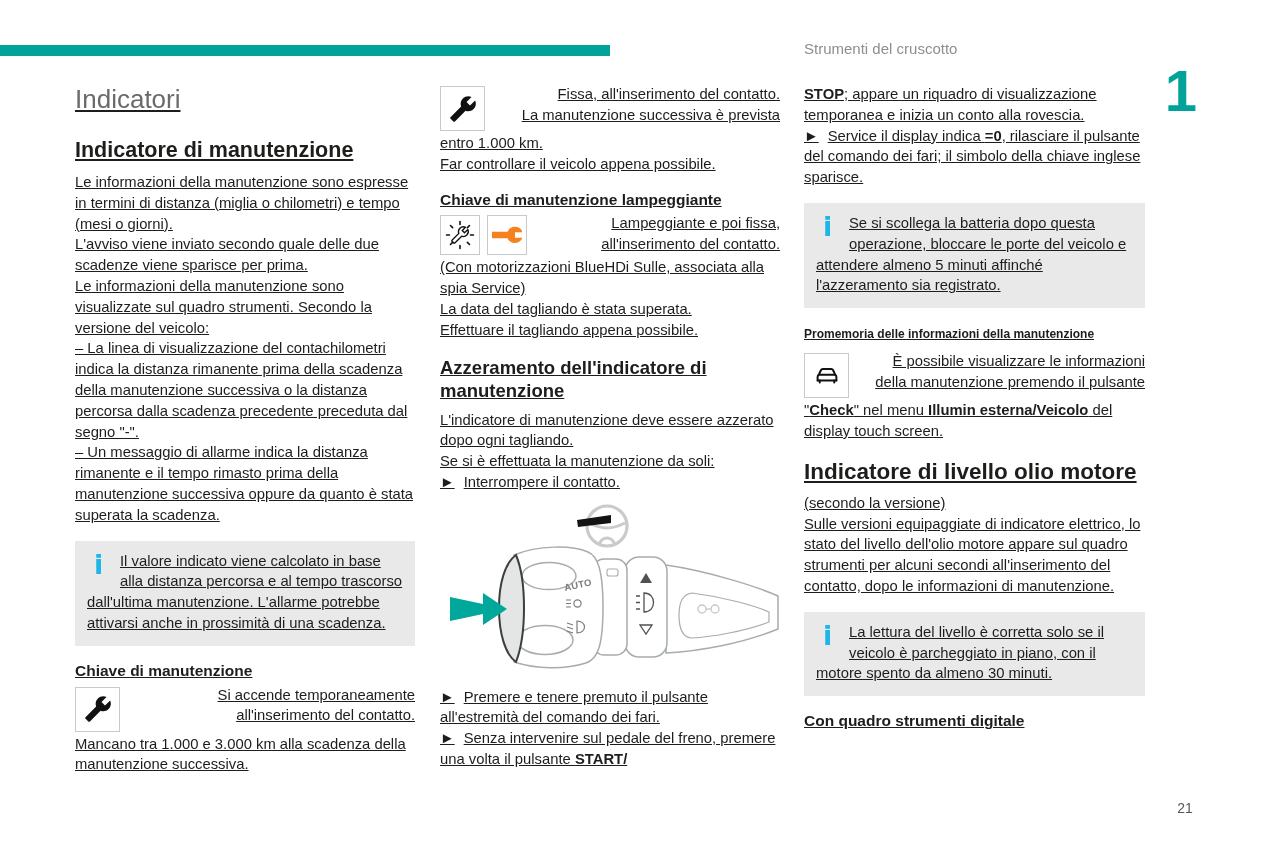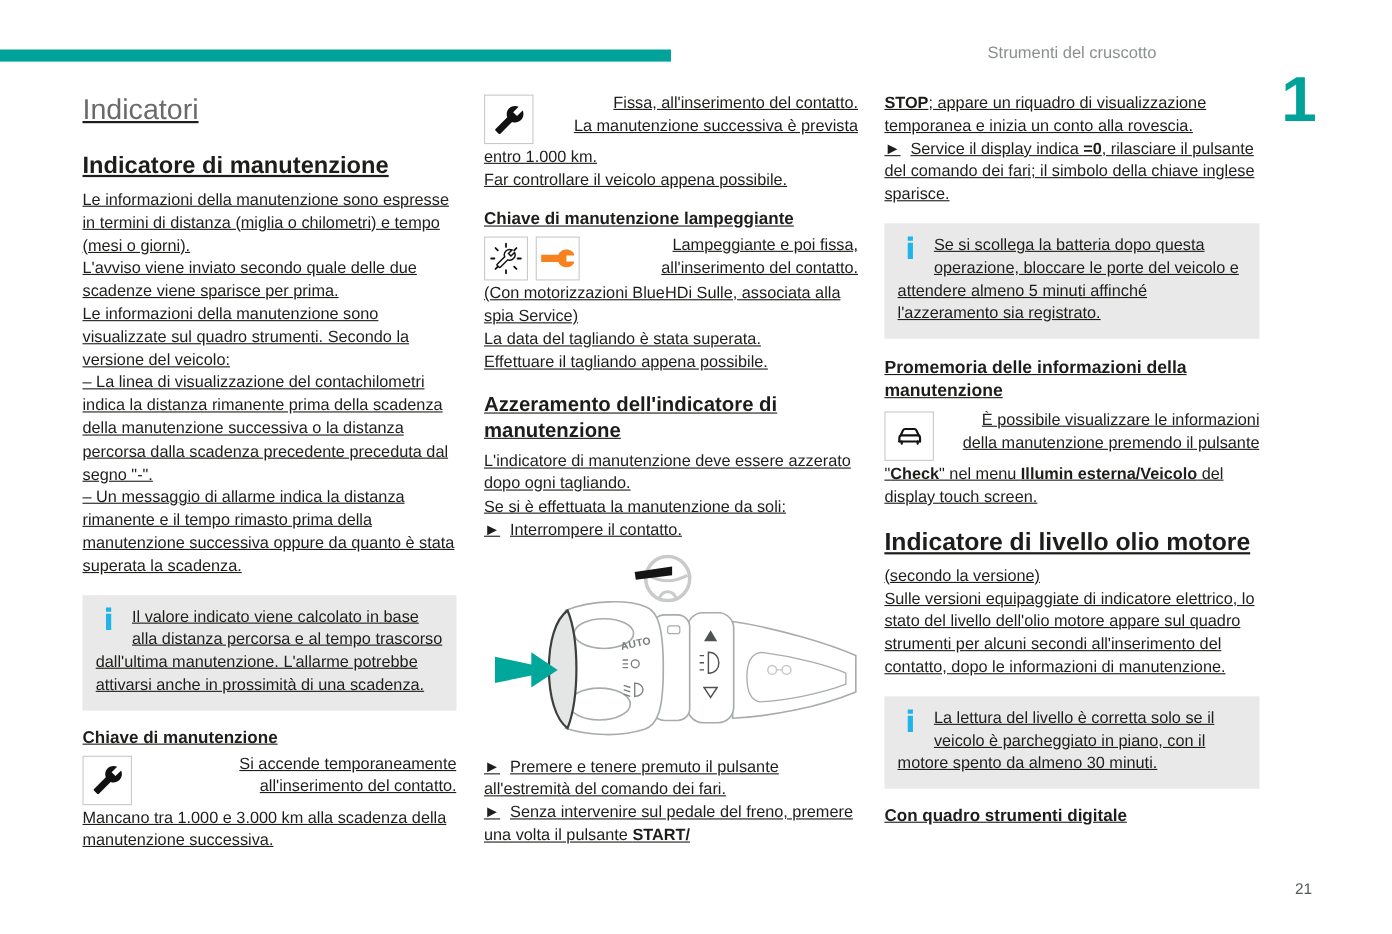--- a/index.html
+++ b/index.html
@@ -1,32 +1,32 @@
 <!DOCTYPE html>
 <html><head>
 <meta charset="utf-8">
 <style>
   html,body{margin:0;padding:0;background:#ffffff;}
   .page{position:relative;width:1265px;height:849px;background:#fff;overflow:hidden;
         font-family:"Liberation Sans","DejaVu Sans",sans-serif;color:#1d1d1b;}
   .teal-bar{position:absolute;left:0;top:45px;width:610px;height:11px;background:#00A29A;}
-  .header-label{position:absolute;left:804px;top:40px;width:341px;text-align:center;
+  .header-label{position:absolute;left:804px;top:40px;width:341px;text-align:left;
         color:#8b908e;font-size:15px;}
   .chapter-num{position:absolute;left:1150px;top:62px;width:62px;text-align:center;
         color:#00A29A;font-size:58px;font-weight:bold;line-height:1;}
   .page-num{position:absolute;left:1165px;top:800px;width:40px;text-align:center;
         color:#55585a;font-size:14px;}
   .col{position:absolute;top:84px;width:340px;font-size:14.8px;line-height:20.8px;text-decoration:underline;}
   #col1{left:75px;} #col2{left:440px;} #col3{left:804px;width:341px;}
   p{margin:0;}
   .page-title{color:#6a6a6a;font-size:26px;line-height:30px;margin:0 0 24px 0;font-weight:normal;}
   .h2{font-size:21.5px;font-weight:bold;line-height:25px;margin:0 0 9px 0;}
   .h2b{font-size:18.5px;font-weight:bold;line-height:23px;margin:15px 0 8px 0;}
   .h2c{font-size:22.5px;font-weight:bold;line-height:27px;margin:16px 0 8px 0;}
-  .h3{font-size:16px;font-weight:bold;line-height:21px;margin:16px 0 6px 0;}
+  .h3{font-size:12px;font-weight:bold;line-height:21px;margin:16px 0 6px 0;}
   .subhead{font-size:15.5px;font-weight:bold;margin:15px 0 3px 0;}
   .b{font-weight:bold;}
   .info-box{background:#e9e9e9;padding:10px 12px 12px 12px;margin:15px 0 6px 0;}
   .info-i{float:left;width:14px;height:36px;color:#1FB5E8;font-weight:bold;font-size:27px;
         line-height:26px;margin:1px 12px 0 7px;font-family:"DejaVu Sans",sans-serif;}
   .icon-box{float:left;width:45px;height:45px;border:1px solid #c9c9c9;box-sizing:border-box;
         background:#fff;display:flex;align-items:center;justify-content:center;margin:2px 9px 2px 0;}
   .icon-pair{float:left;display:flex;gap:7px;margin:2px 9px 2px 0;}
   .icon-box.small{width:40px;height:40px;float:none;margin:0;}
   .icon-text{overflow:hidden;text-align:right;}

